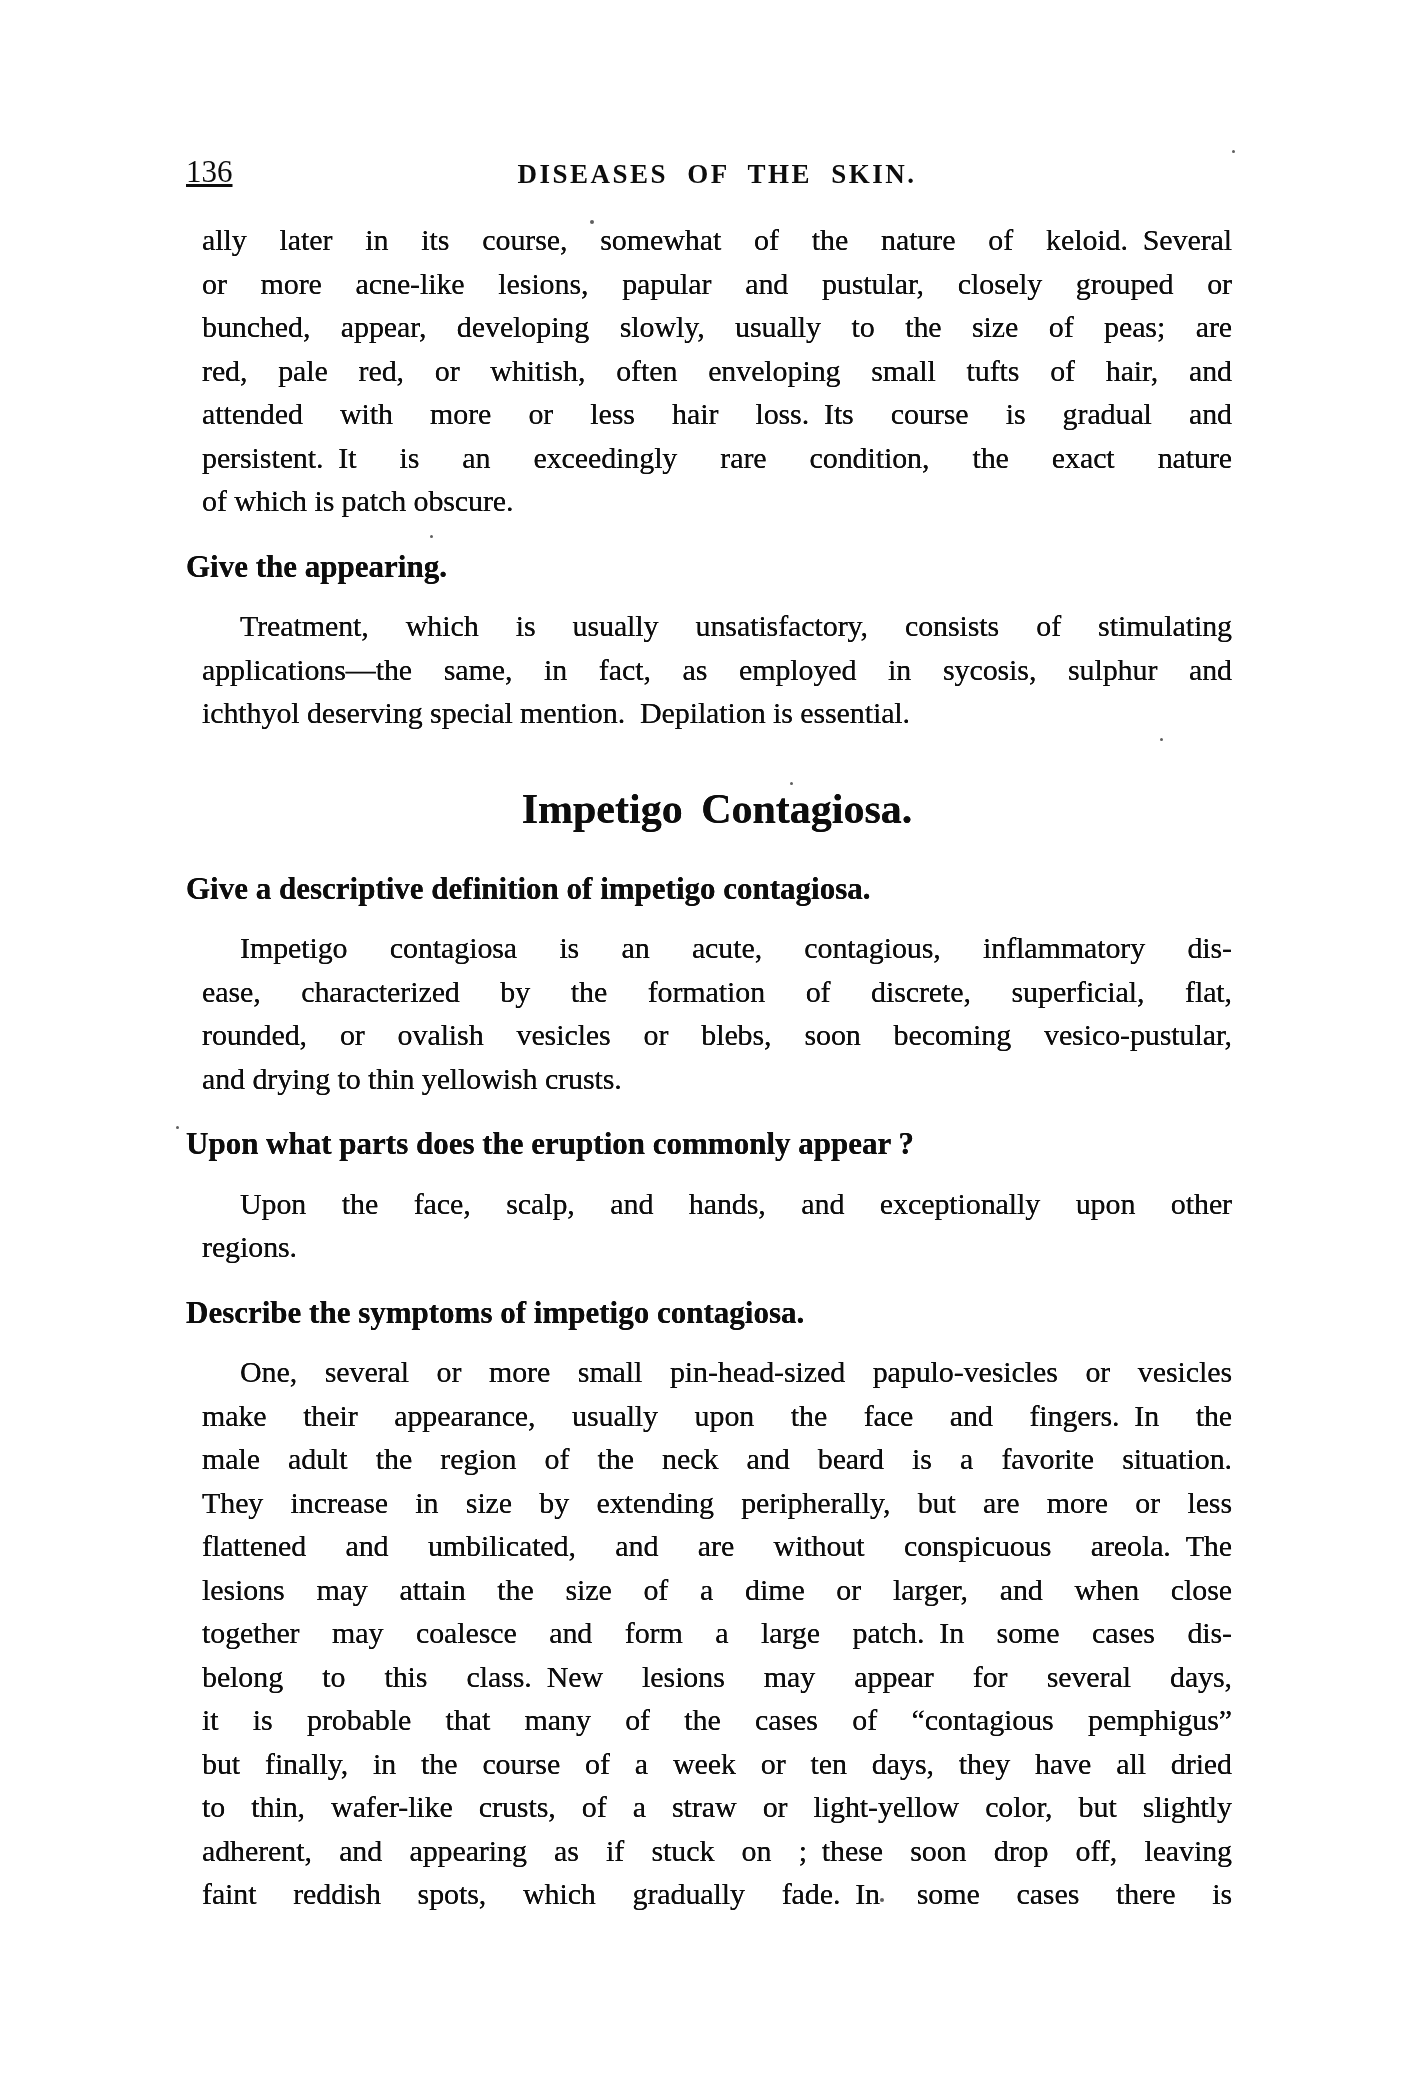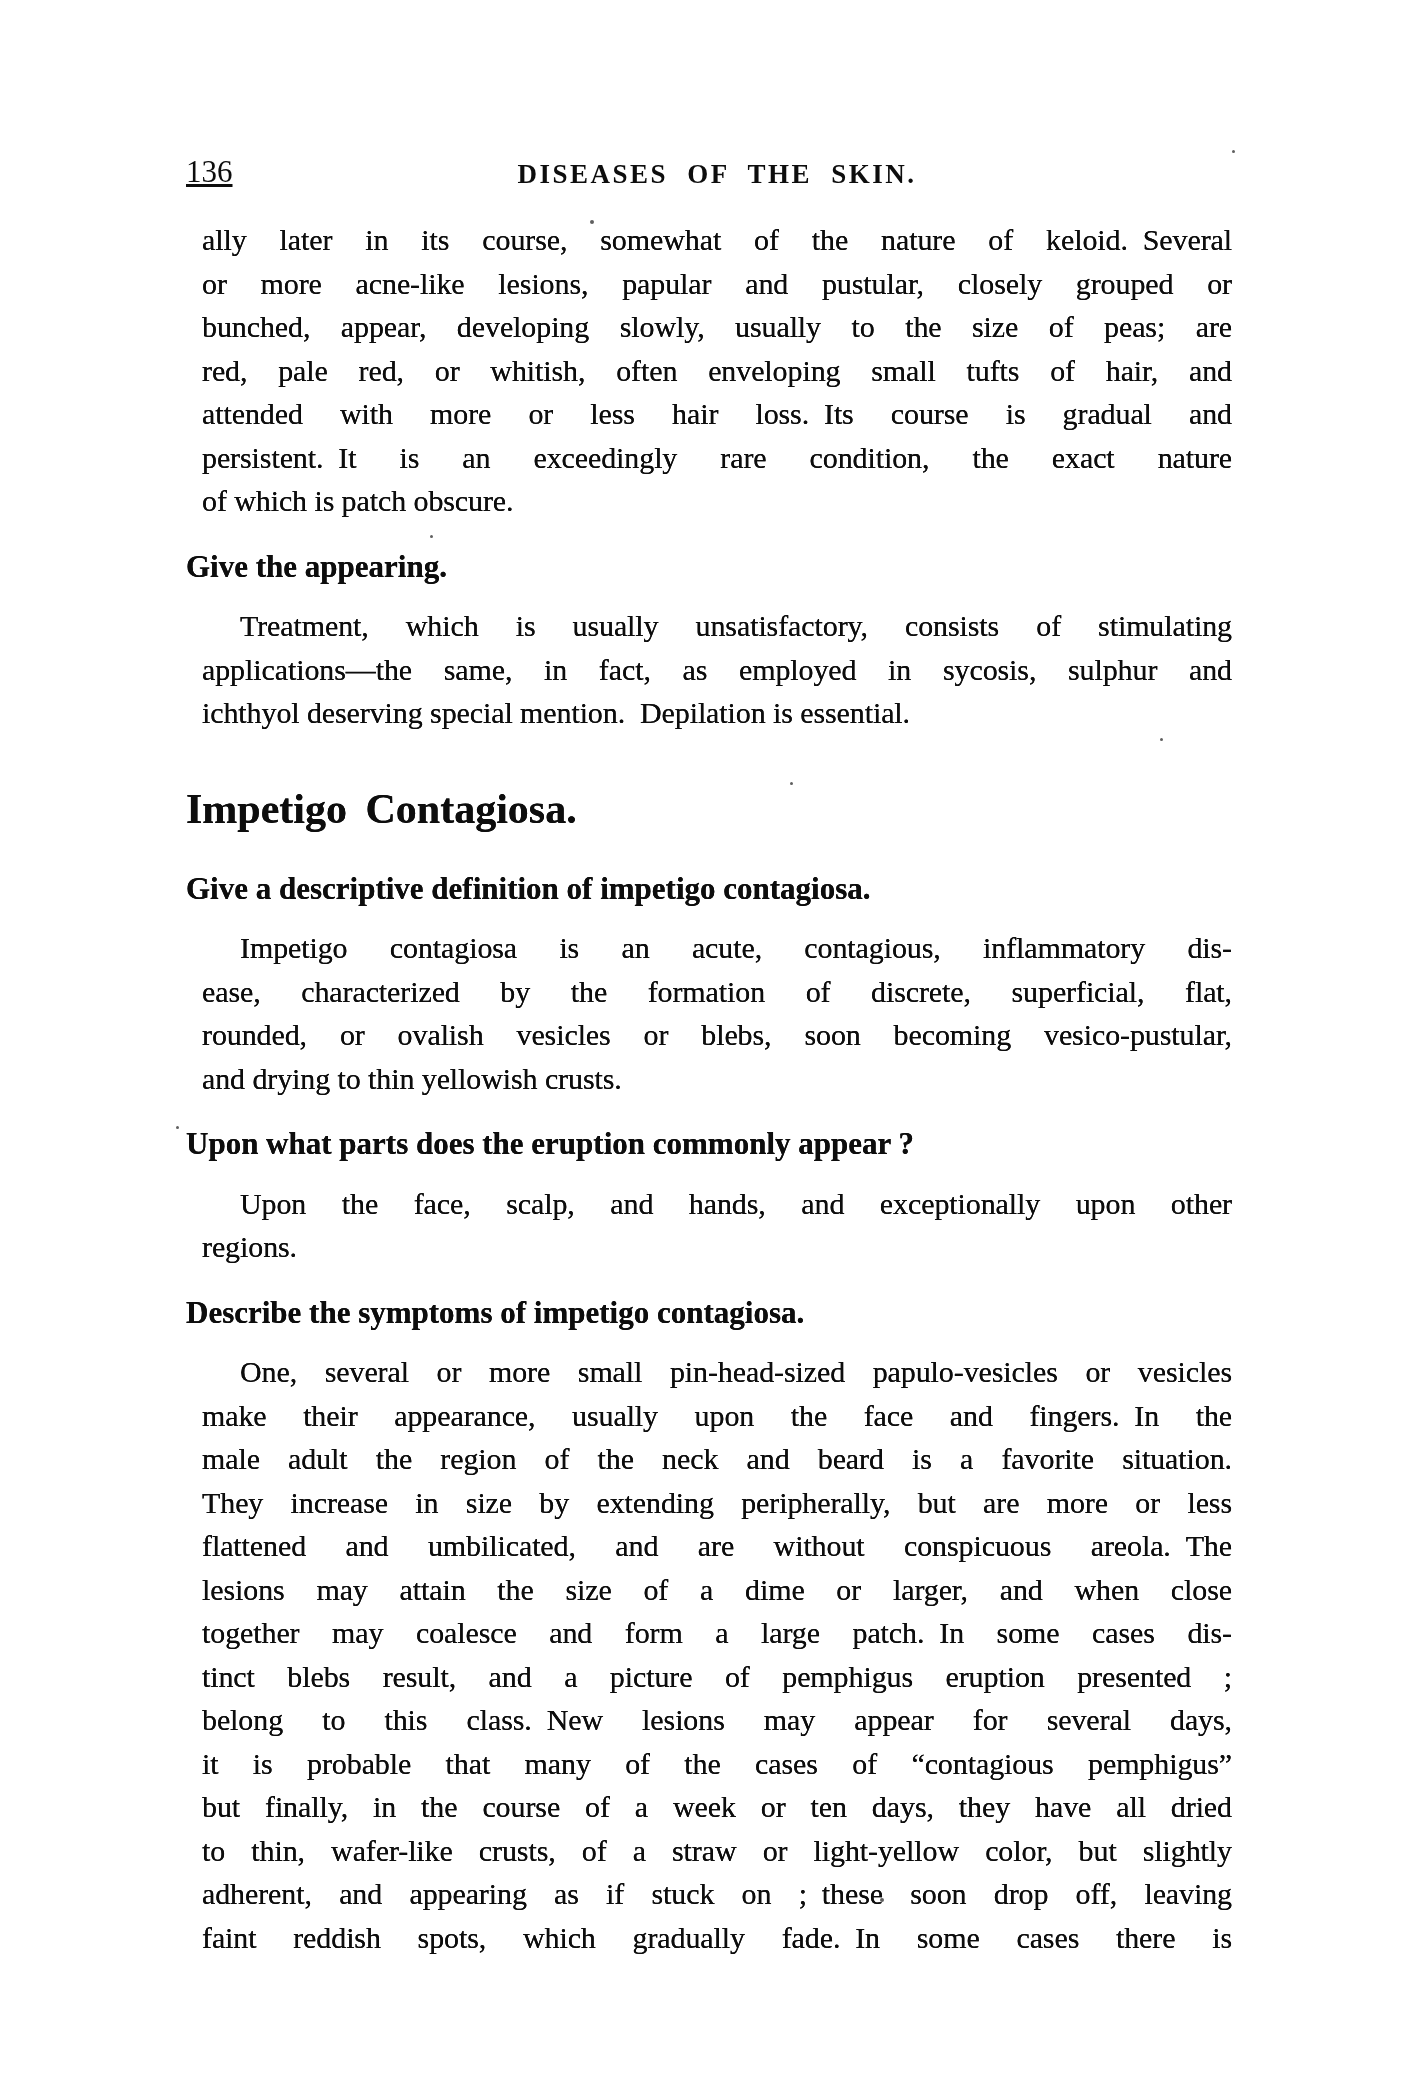--- a/index.html
+++ b/index.html
@@ -75,20 +75,21 @@
     font-size: 31px;
     line-height: 43.5px;
     text-shadow: 0 0 0.5px currentColor;
   }
   .section-title {
     margin-top: 46px;
     margin-bottom: 30px;
     font-weight: bold;
     font-size: 42px;
     line-height: 56px;
+    text-align: center;
     word-spacing: 8px;
     text-shadow: 0 0 0.6px currentColor;
   }
   .speck {
     position: absolute;
     background: #2a2a2a;
     border-radius: 50%;
     opacity: 0.75;
   }
 </style>
@@ -132,21 +133,20 @@
         </div>
         <div class="question">Describe the symptoms of impetigo contagiosa.</div>
         <div class="paragraph">
           <div class="line indent">One, several or more small pin-head-sized papulo-vesicles or vesicles</div>
           <div class="line">make their appearance, usually upon the face and fingers. In the</div>
           <div class="line">male adult the region of the neck and beard is a favorite situation.</div>
           <div class="line">They increase in size by extending peripherally, but are more or less</div>
           <div class="line">flattened and umbilicated, and are without conspicuous areola. The</div>
           <div class="line">lesions may attain the size of a dime or larger, and when close</div>
           <div class="line">together may coalesce and form a large patch. In some cases dis-</div>
-          <div class="line">tinct blebs result, and a picture of pemphigus eruption presented ;</div>
           <div class="line">belong to this class. New lesions may appear for several days,</div>
           <div class="line">it is probable that many of the cases of “contagious pemphigus”</div>
           <div class="line">but finally, in the course of a week or ten days, they have all dried</div>
           <div class="line">to thin, wafer-like crusts, of a straw or light-yellow color, but slightly</div>
           <div class="line">adherent, and appearing as if stuck on ; these soon drop off, leaving</div>
           <div class="line">faint reddish spots, which gradually fade. In some cases there is</div>
         </div>
       </div>
   </div>
 

